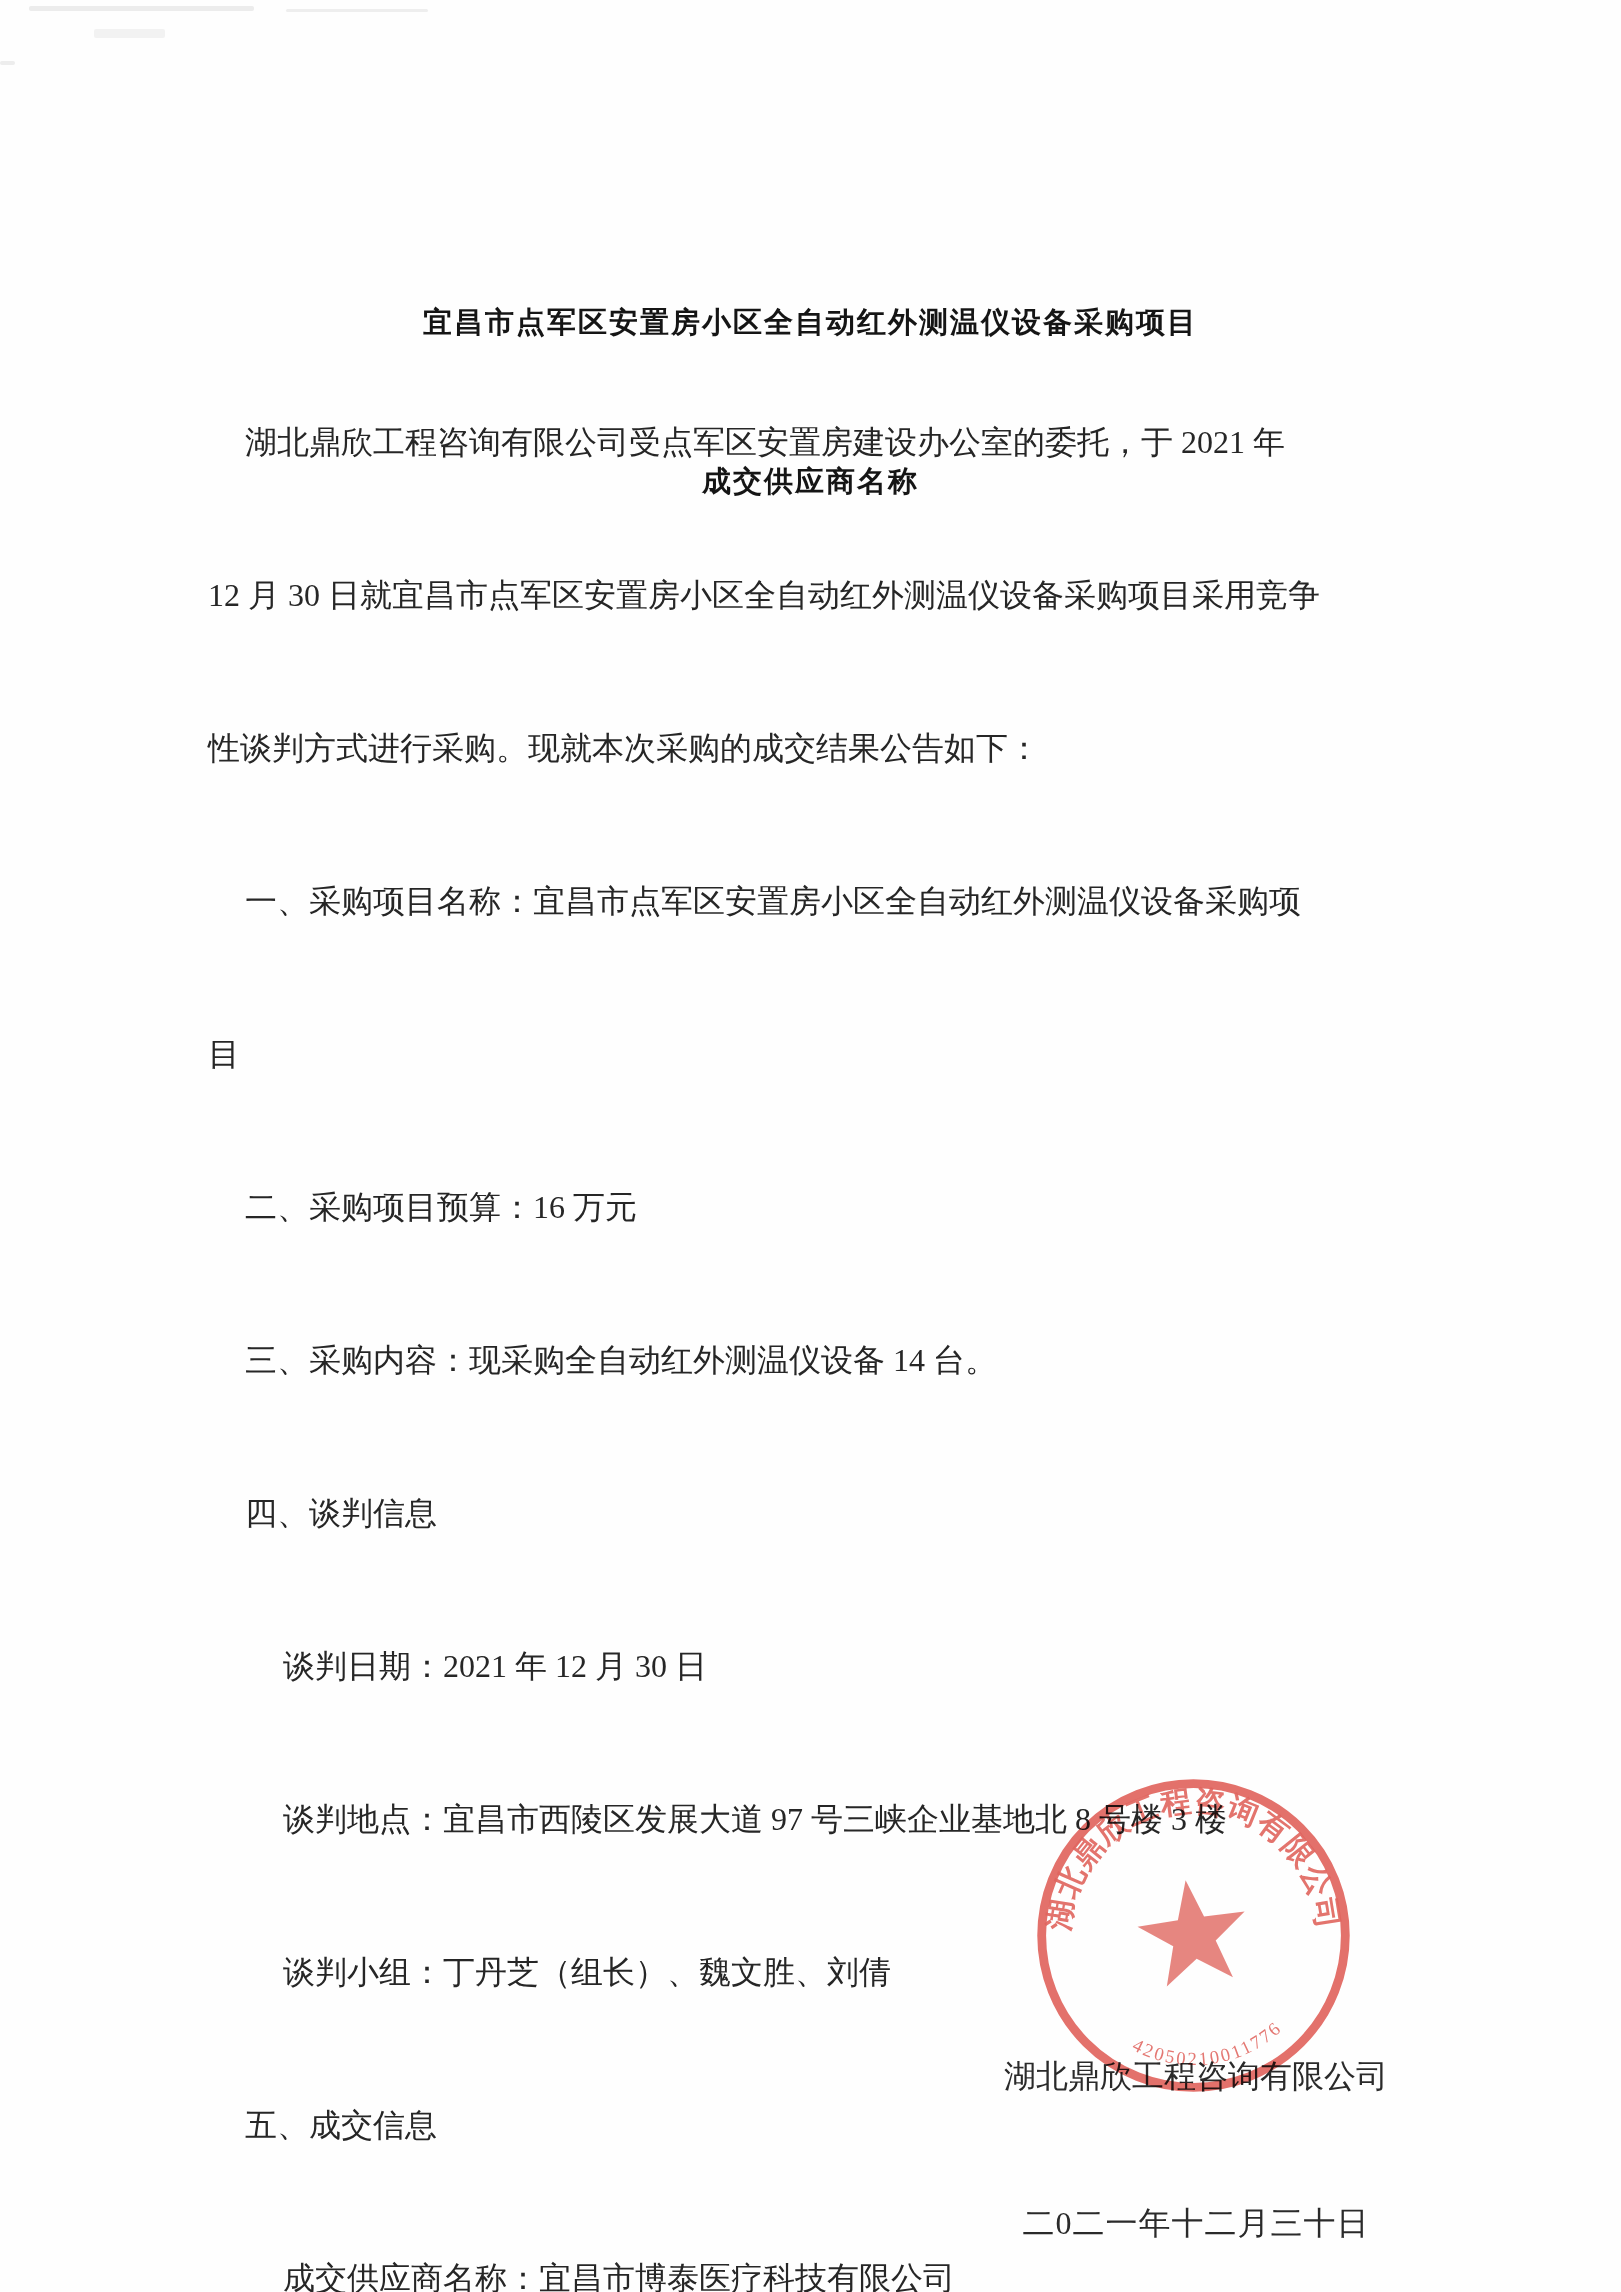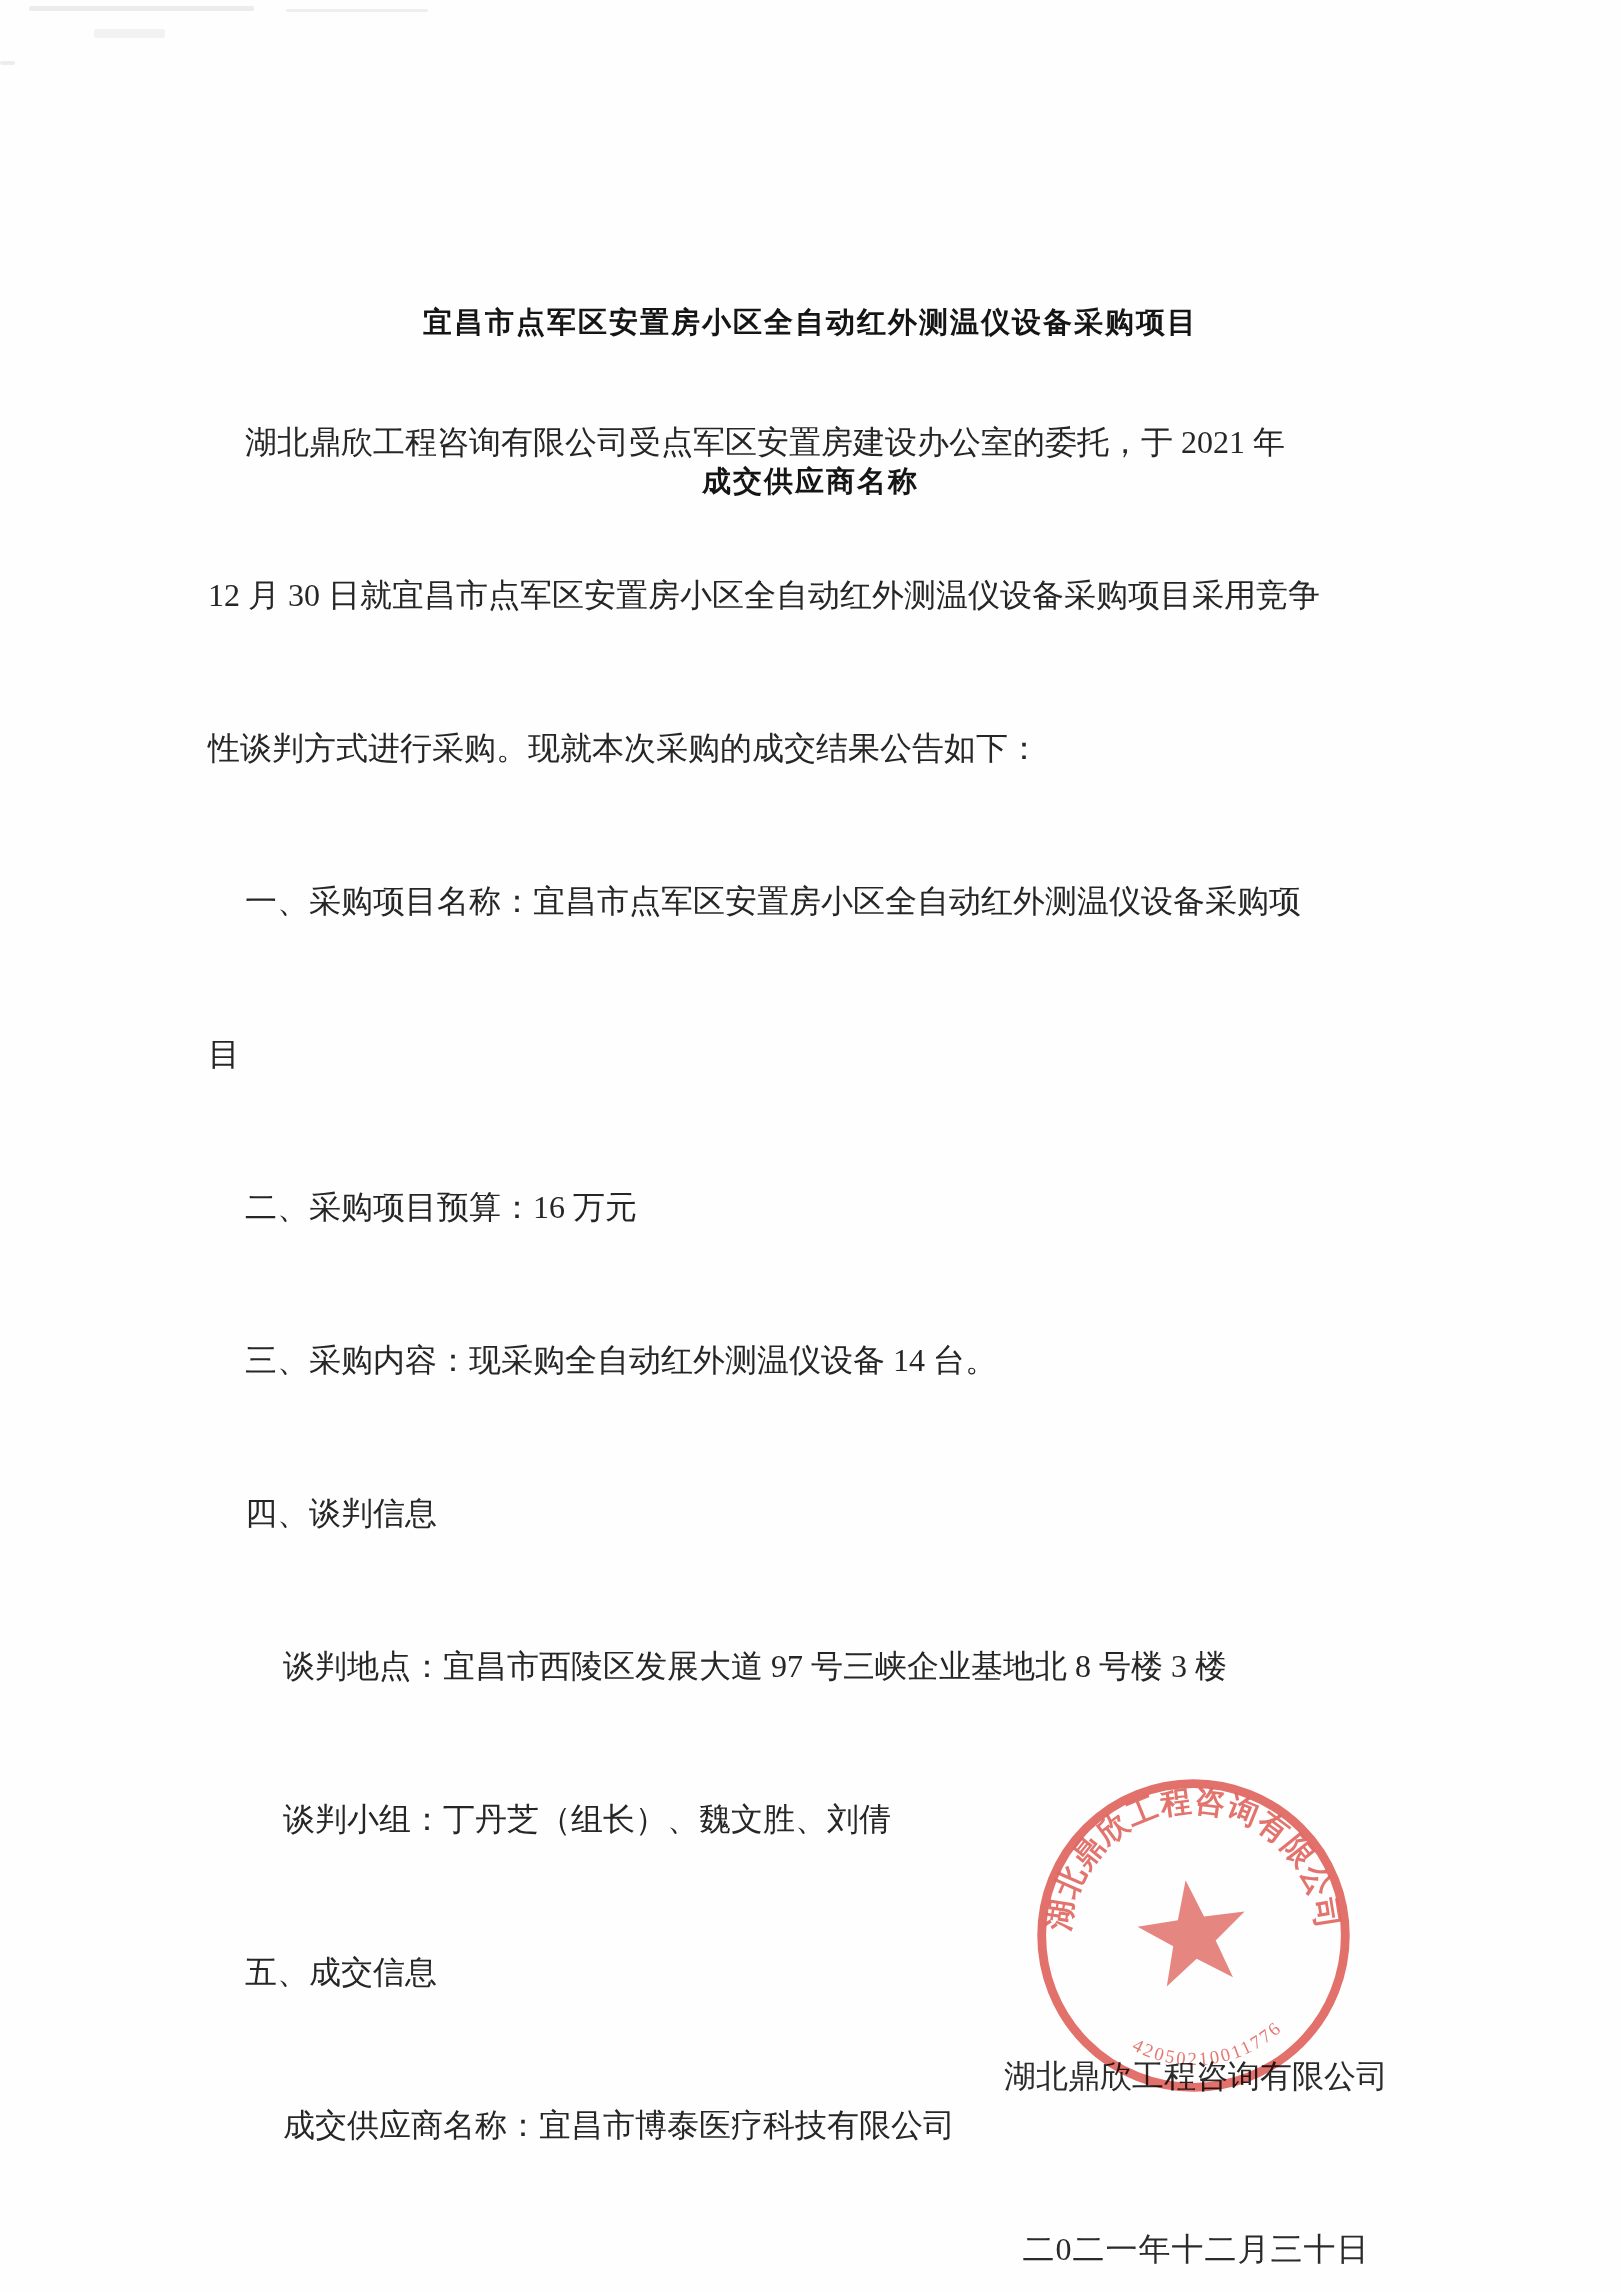--- a/index.html
+++ b/index.html
@@ -33,21 +33,21 @@
   }
   .line { height: 51px; font-family: Liberation Serif, serif; }
   .ind1 { padding-left: 37px; }
   .ind2 { padding-left: 75px; }
 
   .signature {
     position: absolute; left: 995px; top: 1954px; width: 402px;
     text-align: center; font-size: 32px; line-height: 49px; white-space: pre;
     color: #2a2a2a;
   }
-  .signature .sig-date { letter-spacing: 1px; margin-top: 26px; }
+  .signature .sig-date { letter-spacing: 1px; }
 
   .seal {
     position: absolute; left: 1027px; top: 1769px;
     mix-blend-mode: multiply; opacity: .88;
   }
 </style>
 </head>
 <body>
 
 <div class="page">
@@ -64,20 +64,21 @@
 
   <div class="body-text">
     <div class="line ind1">湖北鼎欣工程咨询有限公司受点军区安置房建设办公室的委托，于 2021 年</div>
     <div class="line">12 月 30 日就宜昌市点军区安置房小区全自动红外测温仪设备采购项目采用竞争</div>
     <div class="line">性谈判方式进行采购。现就本次采购的成交结果公告如下：</div>
     <div class="line ind1">一、采购项目名称：宜昌市点军区安置房小区全自动红外测温仪设备采购项</div>
     <div class="line">目</div>
     <div class="line ind1">二、采购项目预算：16 万元</div>
     <div class="line ind1">三、采购内容：现采购全自动红外测温仪设备 14 台。</div>
     <div class="line ind1">四、谈判信息</div>
+    <div class="line ind2">谈判日期：2021 年 12 月 30 日</div>
     <div class="line ind2">谈判地点：宜昌市西陵区发展大道 97 号三峡企业基地北 8 号楼 3 楼</div>
     <div class="line ind2">谈判小组：丁丹芝（组长）、魏文胜、刘倩</div>
     <div class="line ind1">五、成交信息</div>
     <div class="line ind2">成交供应商名称：宜昌市博泰医疗科技有限公司</div>
     
     
     
     
     
     

